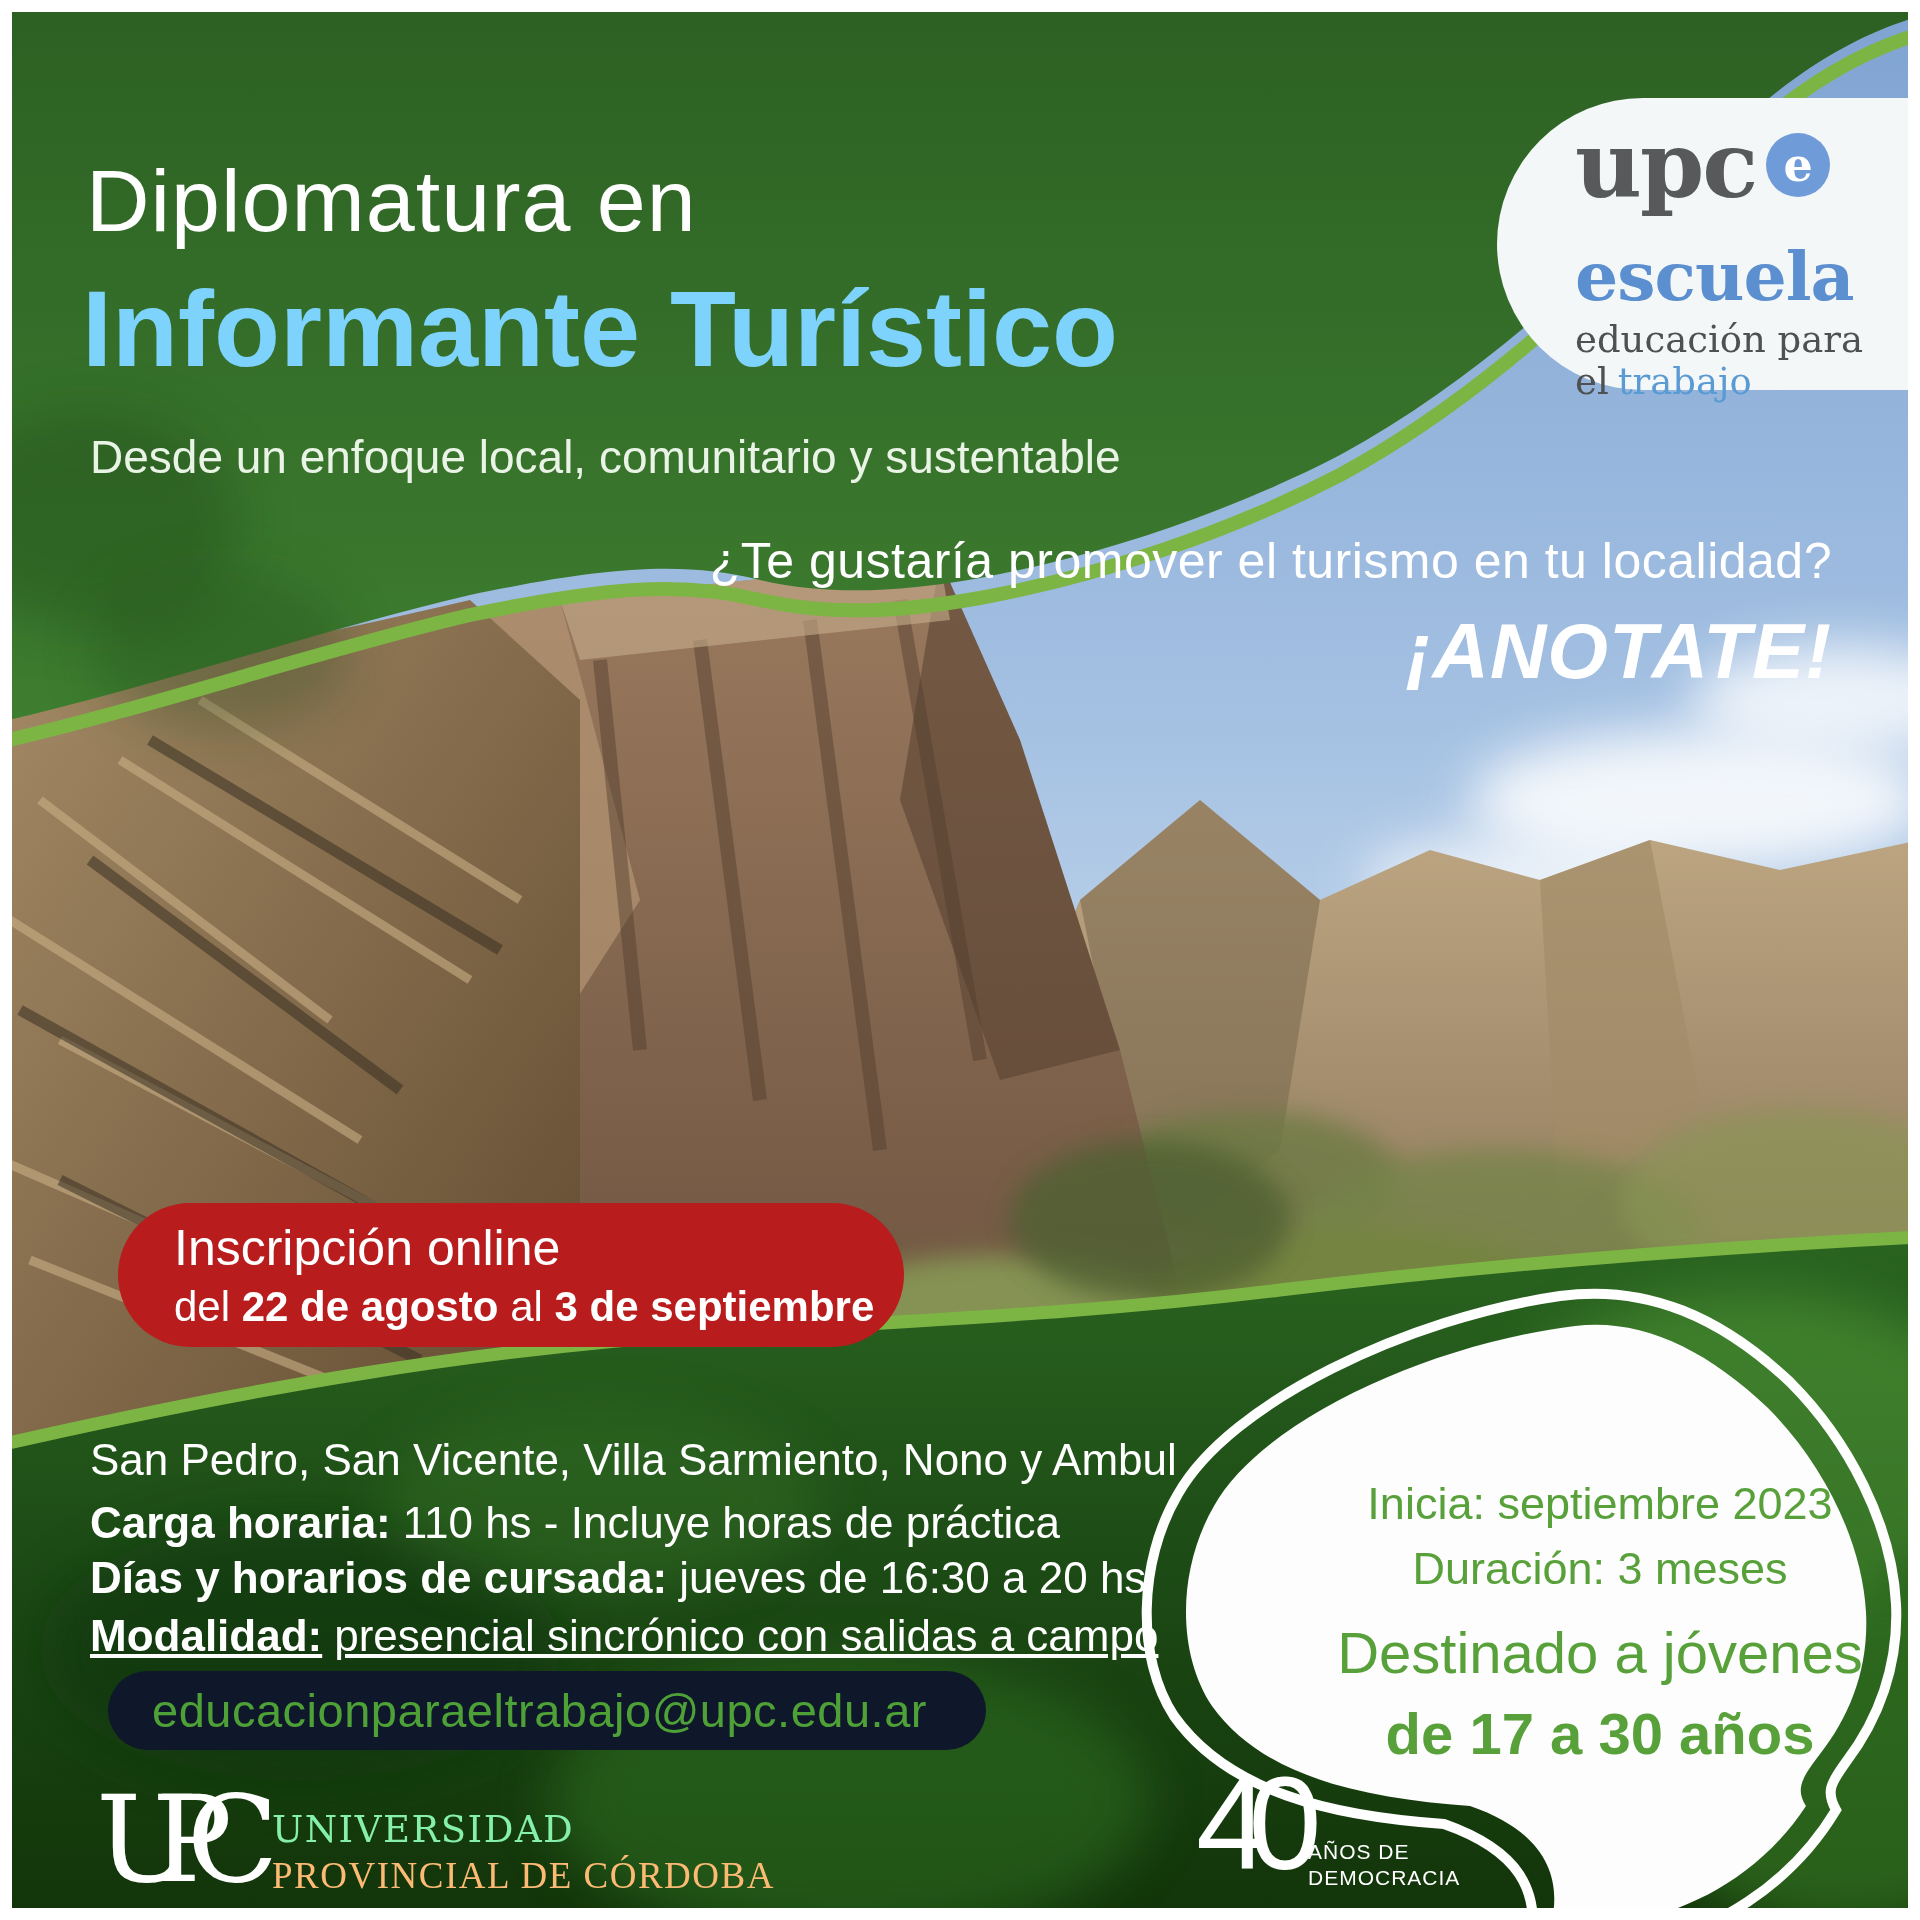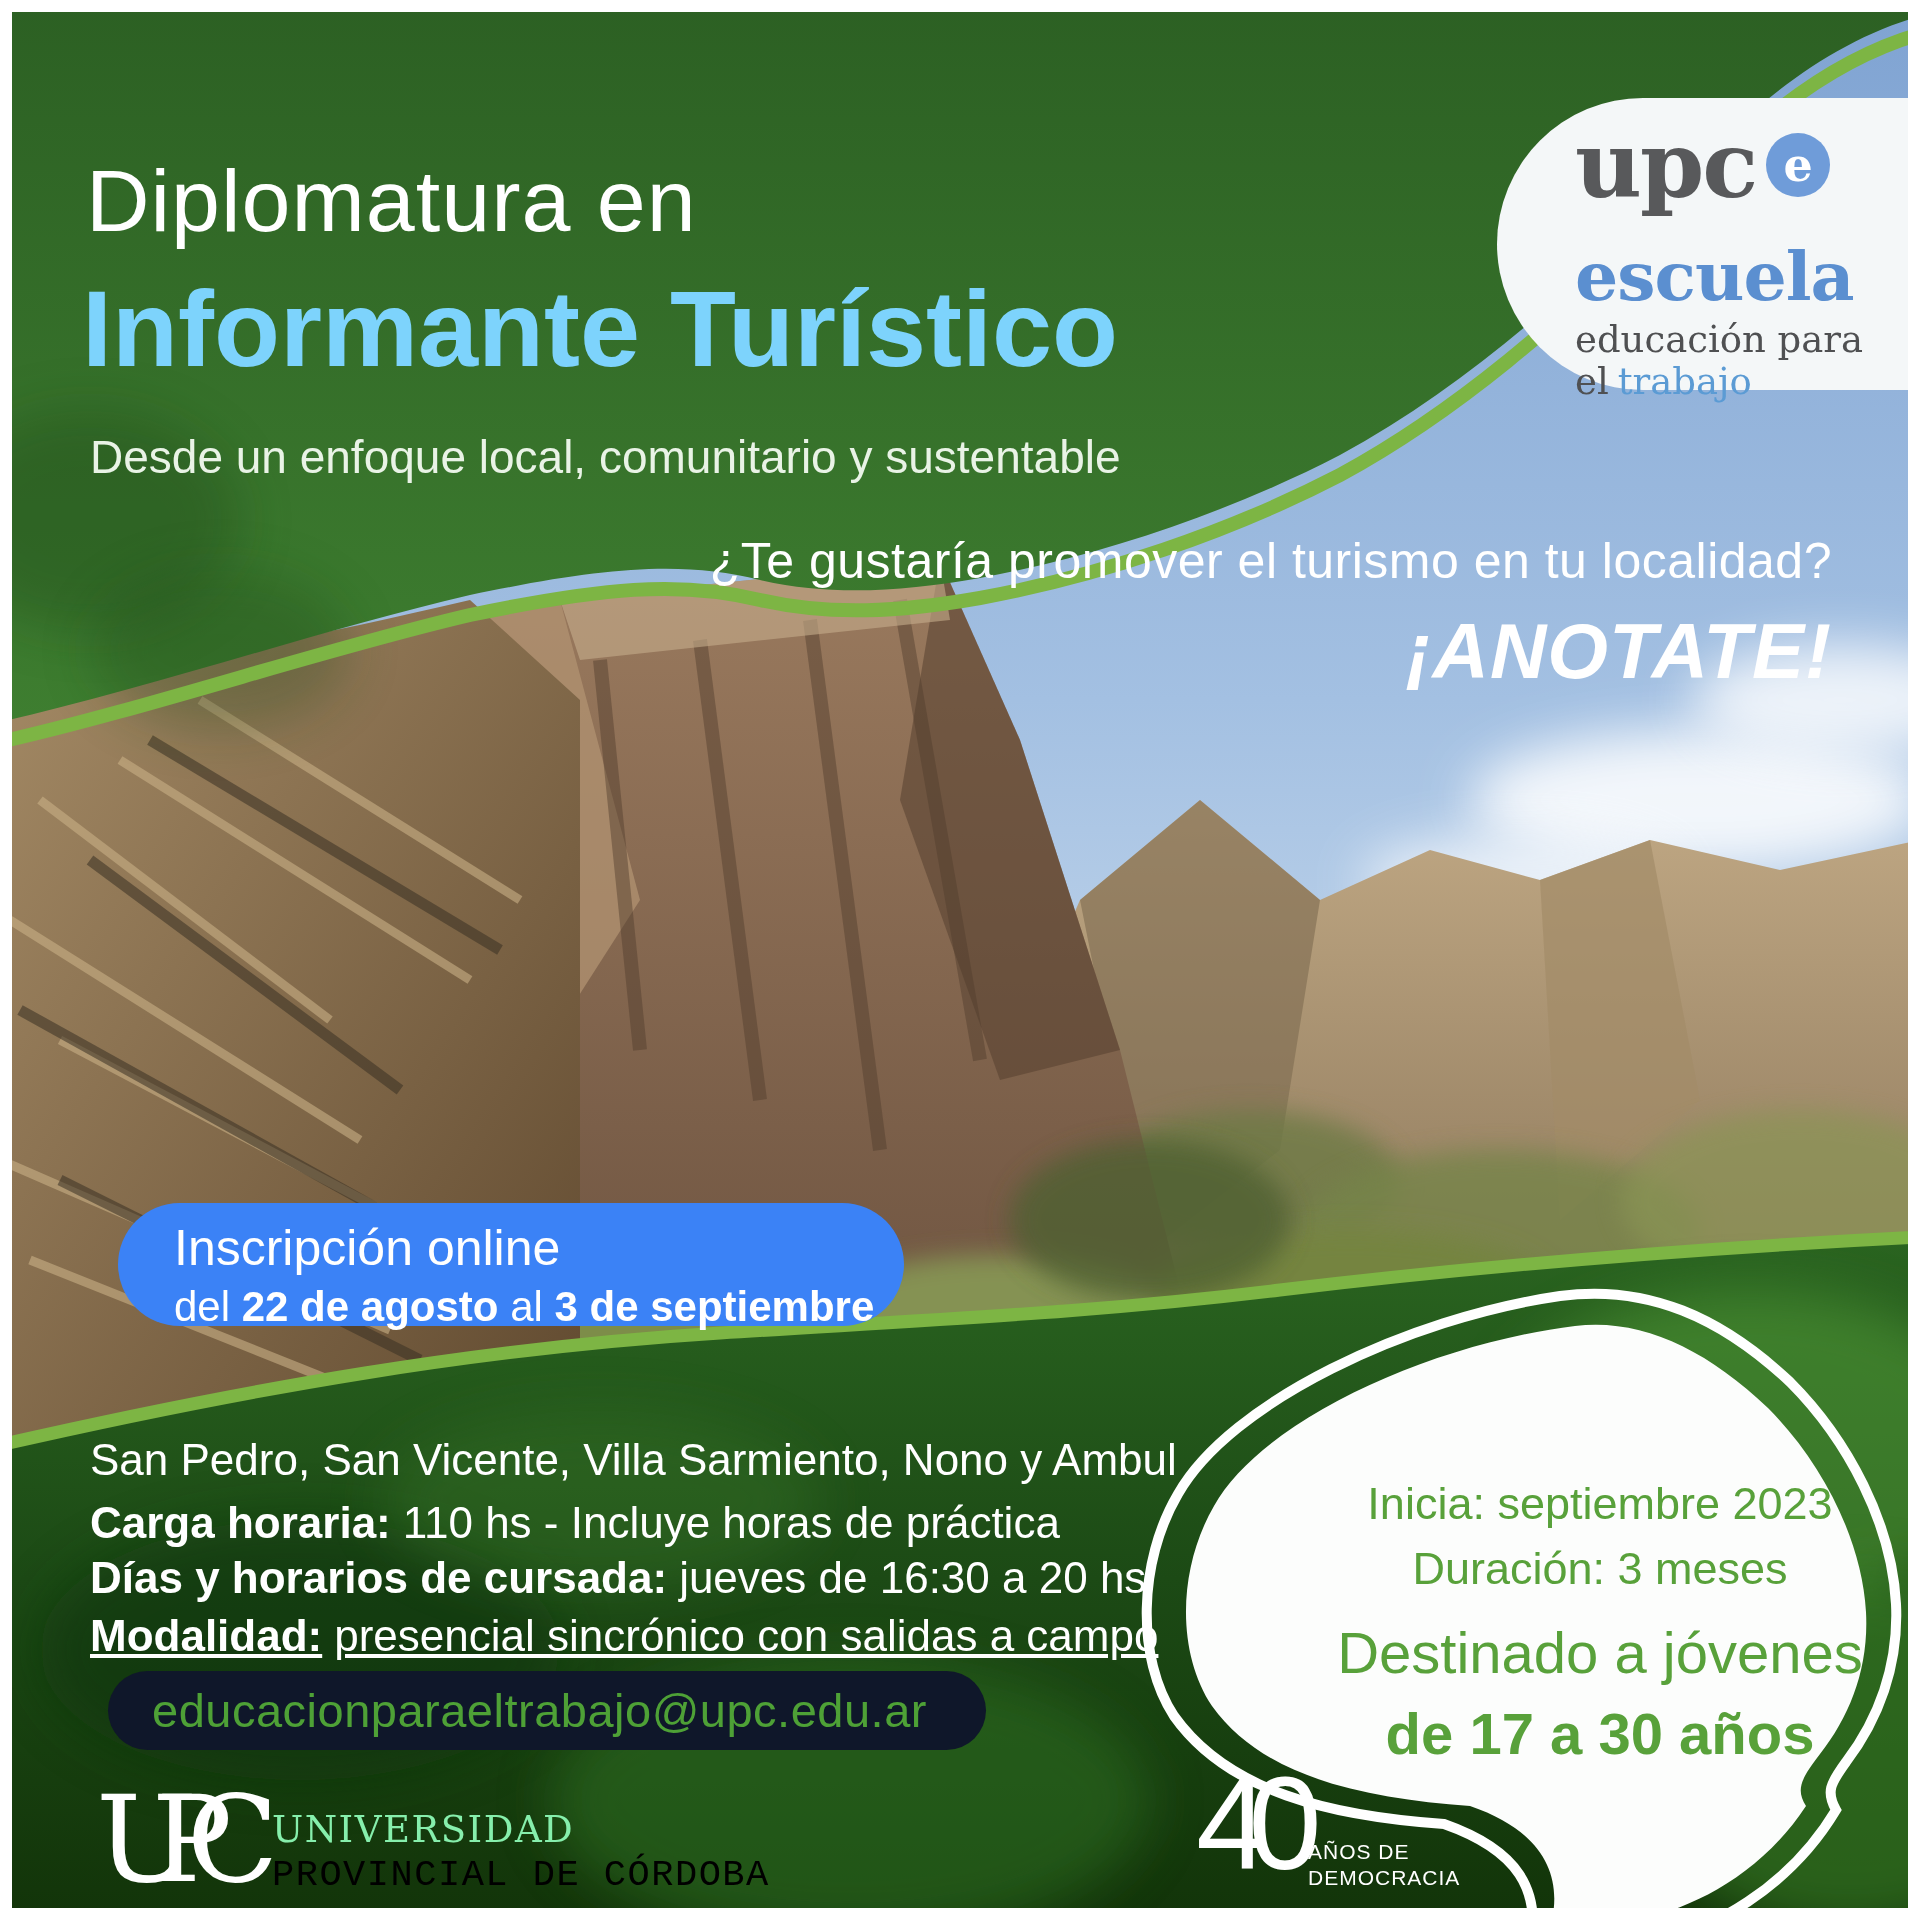--- a/index.html
+++ b/index.html
@@ -32,22 +32,22 @@
     display:flex;align-items:center;justify-content:center;}
   .e-circle span{font-family:"DejaVu Serif",serif;font-weight:bold;font-size:46px;color:#ffffff;line-height:1;}
   .school-row{position:absolute;left:78px;top:138px;font-family:"DejaVu Serif",serif;font-weight:bold;
     font-size:68px;color:#5b8fd0;letter-spacing:-1px;}
   .tag1{position:absolute;left:78px;top:220px;font-family:"DejaVu Serif",serif;font-size:37px;color:#4f5052;}
   .tag2{position:absolute;left:78px;top:262px;font-family:"DejaVu Serif",serif;font-size:37px;color:#4f5052;}
   .tag2 .hl{color:#5b9bd4;margin-left:9px;}
 
   
   .pill-enroll{
-    left:118px;top:1203px;width:786px;height:123px;border-radius:72px;
-    background:#3b82f6;z-index:12;color:#fff;text-decoration:underline;
+    left:118px;top:1203px;width:786px;height:144px;border-radius:72px;
+    background:#b91c1c;z-index:12;color:#fff;text-decoration:underline;
   }
   .pill-enroll .l1{position:absolute;left:56px;top:16px;font-size:50px;}
   .pill-enroll .l2{position:absolute;left:56px;top:80px;font-size:42px;}
   .pill-enroll .b{font-weight:bold;}
 
   
   .detail-row{left:90px;font-size:44px;color:#ffffff;z-index:12;white-space:nowrap;}
   .detail-label{font-weight:bold;}
   .detail-label:not(:empty){margin-right:12px;}
   .d1{top:1383px;} .d2{top:1435px;} .d3{top:1498px;} .d4{top:1553px;} .d5{top:1611px;text-decoration:underline;}
@@ -63,21 +63,21 @@
   .blob-text{left:1250px;top:1478px;width:700px;text-align:center;z-index:20;color:#58a13a;}
   .blob-text .s1{font-size:45px;margin-bottom:13px;}
   .blob-text .s2{font-size:45px;margin-bottom:24px;}
   .blob-text .s3{font-size:58px;margin-bottom:14px;}
   .blob-text .s4{font-size:58px;font-weight:bold;}
 
   
   .monogram{left:96px;top:1786px;font-family:"DejaVu Serif",serif;font-size:120px;line-height:.9;
     color:#ffffff;letter-spacing:-.38em;z-index:15;}
   .uni-1{left:272px;top:1808px;font-family:"DejaVu Serif",serif;font-size:37px;color:#86efac;letter-spacing:1.5px;z-index:15;}
-  .uni-2{left:272px;top:1854px;font-family:Liberation Mono, monospace;font-size:37px;color:#000000;letter-spacing:1.5px;z-index:15;}
+  .uni-2{left:272px;top:1854px;font-family:Liberation Serif, serif;font-size:37px;color:#fdba74;letter-spacing:1.5px;z-index:15;}
   .anniv{left:1196px;top:1768px;z-index:25;color:#fff;}
   .anniv-num{font-size:132px;line-height:.85;letter-spacing:-.16em;}
   .anniv-t1{position:absolute;left:112px;top:72px;font-size:21px;letter-spacing:1px;white-space:nowrap;}
   .anniv-t2{position:absolute;left:112px;top:98px;font-size:21px;letter-spacing:1px;white-space:nowrap;}
 </style>
 </head>
 <body>
 
 <div class="poster">
 

